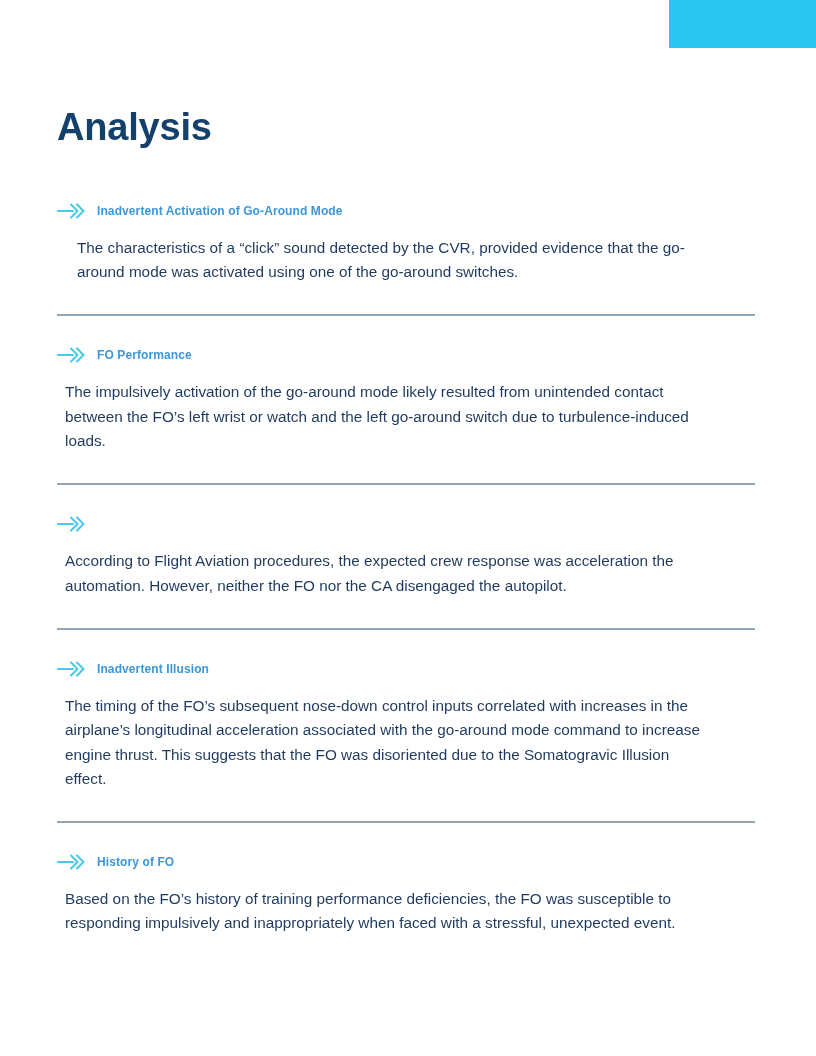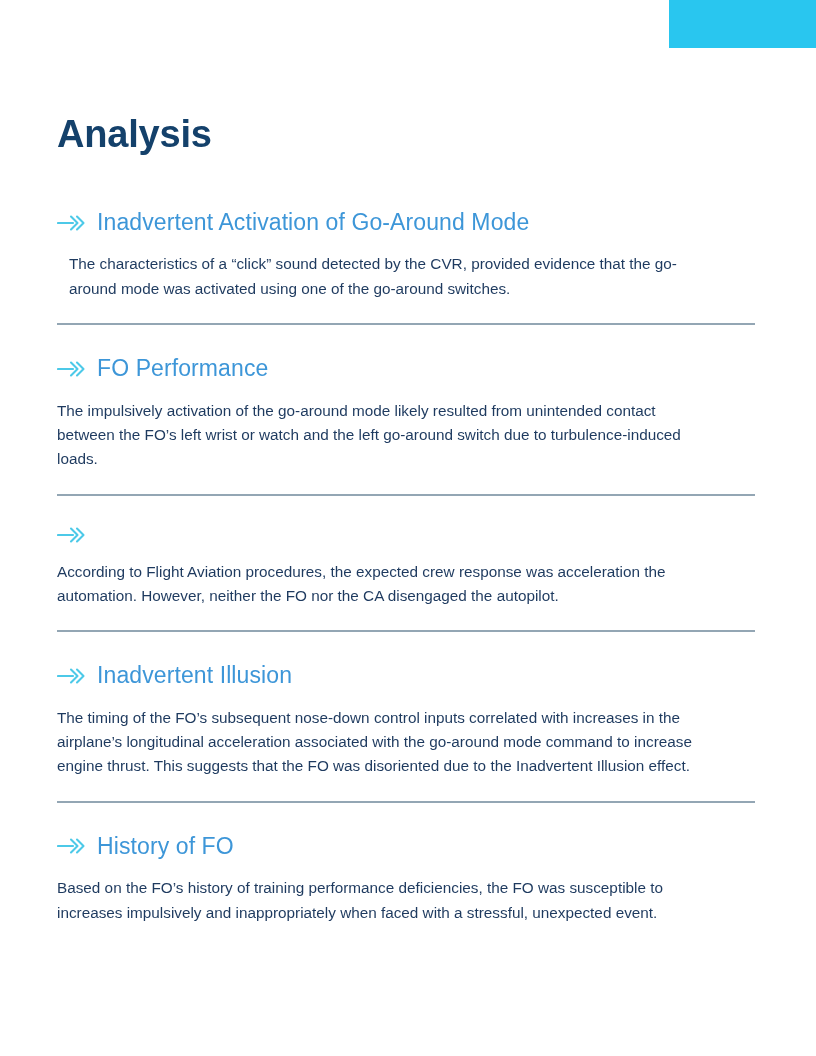--- a/index.html
+++ b/index.html
@@ -40,21 +40,21 @@
     width: 700px;
   }
 
   
   .page-title {
     font-size: 38px;
     font-weight: bold;
     color: #14416b;
     letter-spacing: -0.2px;
     line-height: 1.05;
-    margin: 15px 0 54px 0;
+    margin: 8px 0 54px 0;
     padding: 0;
   }
 
   
   .section {
     margin: 0;
     padding: 0;
   }
 
   .section-head {
@@ -66,34 +66,34 @@
 
   .arrow-icon {
     flex: 0 0 auto;
     width: 29px;
     height: 18px;
     display: block;
     line-height: 0;
   }
 
   .section-title {
-    font-size: 23px;
-    font-weight: normal;
+    font-size: 12px;
+    font-weight: bold;
     color: #3d96d8;
     letter-spacing: 0.1px;
     line-height: 1.2;
     white-space: nowrap;
   }
 
   .section-body {
     font-size: 15.3px;
     line-height: 24.3px;
     color: #1e3a5f;
     max-width: 640px;
-    margin: 0;
+    margin: 8px;
   }
 
   
   .section.indent .section-body {
     padding-left: 12px;
     max-width: 628px;
   }
 
   .divider {
     width: 698px;
@@ -175,35 +175,35 @@
       <div class="section-head">
         <span class="arrow-icon">
           <svg width="29" height="18" viewBox="0 0 29 18" fill="none" xmlns="http://www.w3.org/2000/svg">
             <path d="M1 9 H16" stroke="#4cc9e8" stroke-width="2.1" stroke-linecap="round"></path>
             <path d="M14 2.5 L20.5 9 L14 15.5" stroke="#4cc9e8" stroke-width="2.1" stroke-linecap="round" stroke-linejoin="round"></path>
             <path d="M20 2.5 L26.5 9 L20 15.5" stroke="#4cc9e8" stroke-width="2.1" stroke-linecap="round" stroke-linejoin="round"></path>
           </svg>
         </span>
         <span class="section-title">Inadvertent Illusion</span>
       </div>
-      <p class="section-body">The timing of the FO’s subsequent nose-down control inputs correlated with increases in the airplane’s longitudinal acceleration associated with the go-around mode command to increase engine thrust. This suggests that the FO was disoriented due to the Inadvertent Illusion effect.</p>
+      <p class="section-body">The timing of the FO’s subsequent nose-down control inputs correlated with increases in the airplane’s longitudinal acceleration associated with the go-around mode command to increase engine thrust. This suggests that the FO was disoriented due to the Somatogravic Illusion effect.</p>
     </div>
 
     <div class="sp-before-divider"></div>
     <hr class="divider">
     <div class="sp-after-divider"></div>
 
     <div class="section">
       <div class="section-head">
         <span class="arrow-icon">
           <svg width="29" height="18" viewBox="0 0 29 18" fill="none" xmlns="http://www.w3.org/2000/svg">
             <path d="M1 9 H16" stroke="#4cc9e8" stroke-width="2.1" stroke-linecap="round"></path>
             <path d="M14 2.5 L20.5 9 L14 15.5" stroke="#4cc9e8" stroke-width="2.1" stroke-linecap="round" stroke-linejoin="round"></path>
             <path d="M20 2.5 L26.5 9 L20 15.5" stroke="#4cc9e8" stroke-width="2.1" stroke-linecap="round" stroke-linejoin="round"></path>
           </svg>
         </span>
         <span class="section-title">History of FO</span>
       </div>
-      <p class="section-body">Based on the FO’s history of training performance deficiencies, the FO was susceptible to increases impulsively and inappropriately when faced with a stressful, unexpected event.</p>
+      <p class="section-body">Based on the FO’s history of training performance deficiencies, the FO was susceptible to responding impulsively and inappropriately when faced with a stressful, unexpected event.</p>
     </div>
 
   </div>
 </div>
 
 </body></html>

